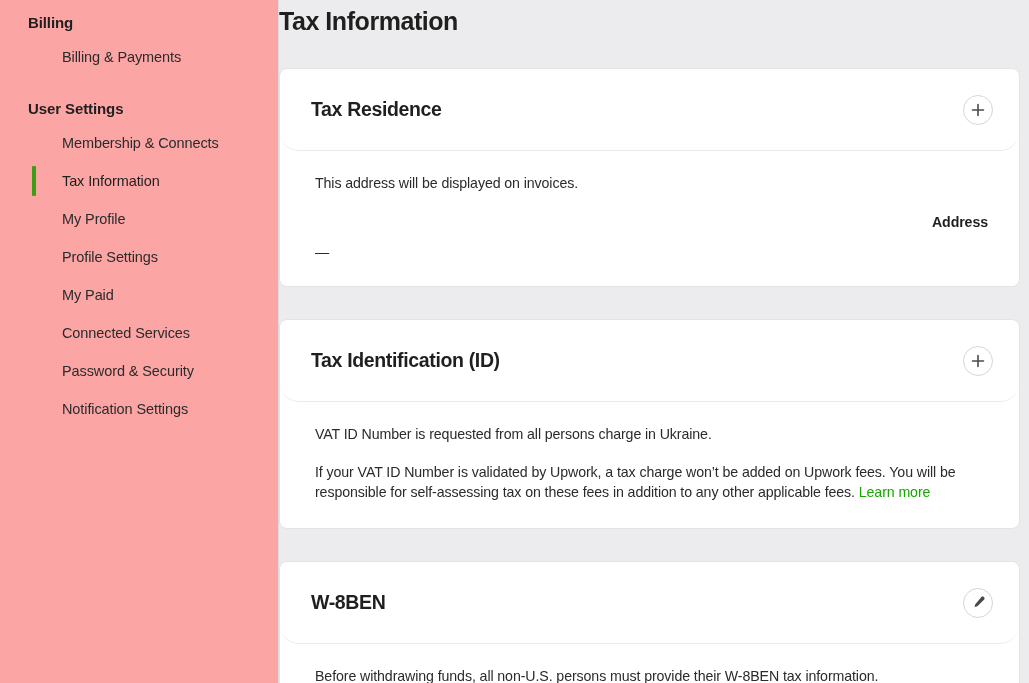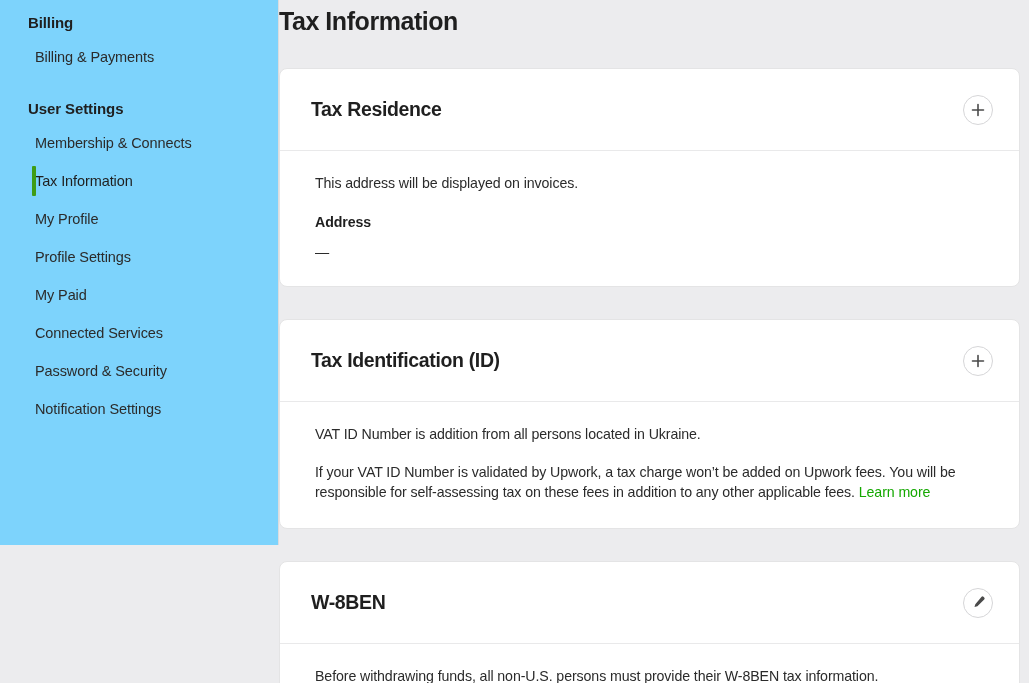--- a/index.html
+++ b/index.html
@@ -16,43 +16,43 @@
     position: relative;
     width: 1029px;
     height: 683px;
     display: flex;
     background: #ececee;
   }
 
   
   .sidebar {
     width: 279px;
-    height: 545px;
-    background: #7dd3fc;
+    height: 683px;
+    background: #fca5a5;
     border-right: 1px solid #dcdcde;
     position: relative;
     flex: 0 0 279px;
     padding-top: 0px;
   }
 
   .nav-section-title {
     font-size: 15px;
     font-weight: bold;
     color: #1f1f1f;
     letter-spacing: -0.1px;
     padding-left: 28px;
     height: 30px;
     line-height: 30px;
   }
 
   .nav-item {
     position: relative;
     height: 38px;
     line-height: 38px;
-    padding-left: 35px;
+    padding-left: 62px;
     font-size: 14.5px;
     color: #2b2b2b;
     letter-spacing: -0.1px;
     cursor: pointer;
     white-space: nowrap;
   }
   .nav-item.active {
     font-weight: normal;
     color: #1f1f1f;
   }
@@ -107,20 +107,21 @@
     overflow: hidden;
   }
 
   .card-header {
     height: 82px;
     display: flex;
     align-items: center;
     justify-content: space-between;
     padding: 0 26px 0 31px;
     border-bottom: 1px solid #e9e9ea;
+    border-radius: 19px;
   }
 
   .card-title {
     font-size: 19.5px;
     font-weight: bold;
     color: #1f1f1f;
     letter-spacing: -0.35px;
     margin: 0;
   }
 
@@ -151,20 +152,21 @@
     margin: 0;
   }
   .body-text + .body-text { margin-top: 18px; }
 
   .field-label {
     font-size: 14.2px;
     font-weight: bold;
     color: #1f1f1f;
     letter-spacing: -0.1px;
     margin: 21px 0 0 0;
+    text-align: right;
   }
 
   .field-value {
     font-size: 14.2px;
     color: #2b2b2b;
     margin: 14px 0 0 0;
     letter-spacing: -0.1px;
   }
 
   .link {
@@ -248,21 +250,21 @@
           <h2 class="card-title">Tax Identification (ID)</h2>
           <button class="icon-btn" aria-label="Add tax identification">
             <span>
               <svg width="14" height="14" viewBox="0 0 14 14" aria-hidden="true">
                 <path d="M7 1.5 V12.5 M1.5 7 H12.5" stroke="#4a4a4a" stroke-width="1.6" stroke-linecap="round"></path>
               </svg>
             </span>
           </button>
         </div>
         <div class="card-body">
-          <p class="body-text">VAT ID Number is addition from all persons located in Ukraine.</p>
+          <p class="body-text">VAT ID Number is requested from all persons charge in Ukraine.</p>
           <p class="body-text"><span>If your VAT ID Number is validated by Upwork, a tax charge won’t be added on Upwork fees. You will be responsible for self-assessing tax on these fees in addition to any other applicable fees.</span>
             <a class="link" style="--accent: #14a800;">Learn more</a></p>
         </div>
       </section>
 
       <section class="card">
         <div class="card-header">
           <h2 class="card-title">W-8BEN</h2>
           <button class="icon-btn" aria-label="Edit W-8BEN">
             <span>

